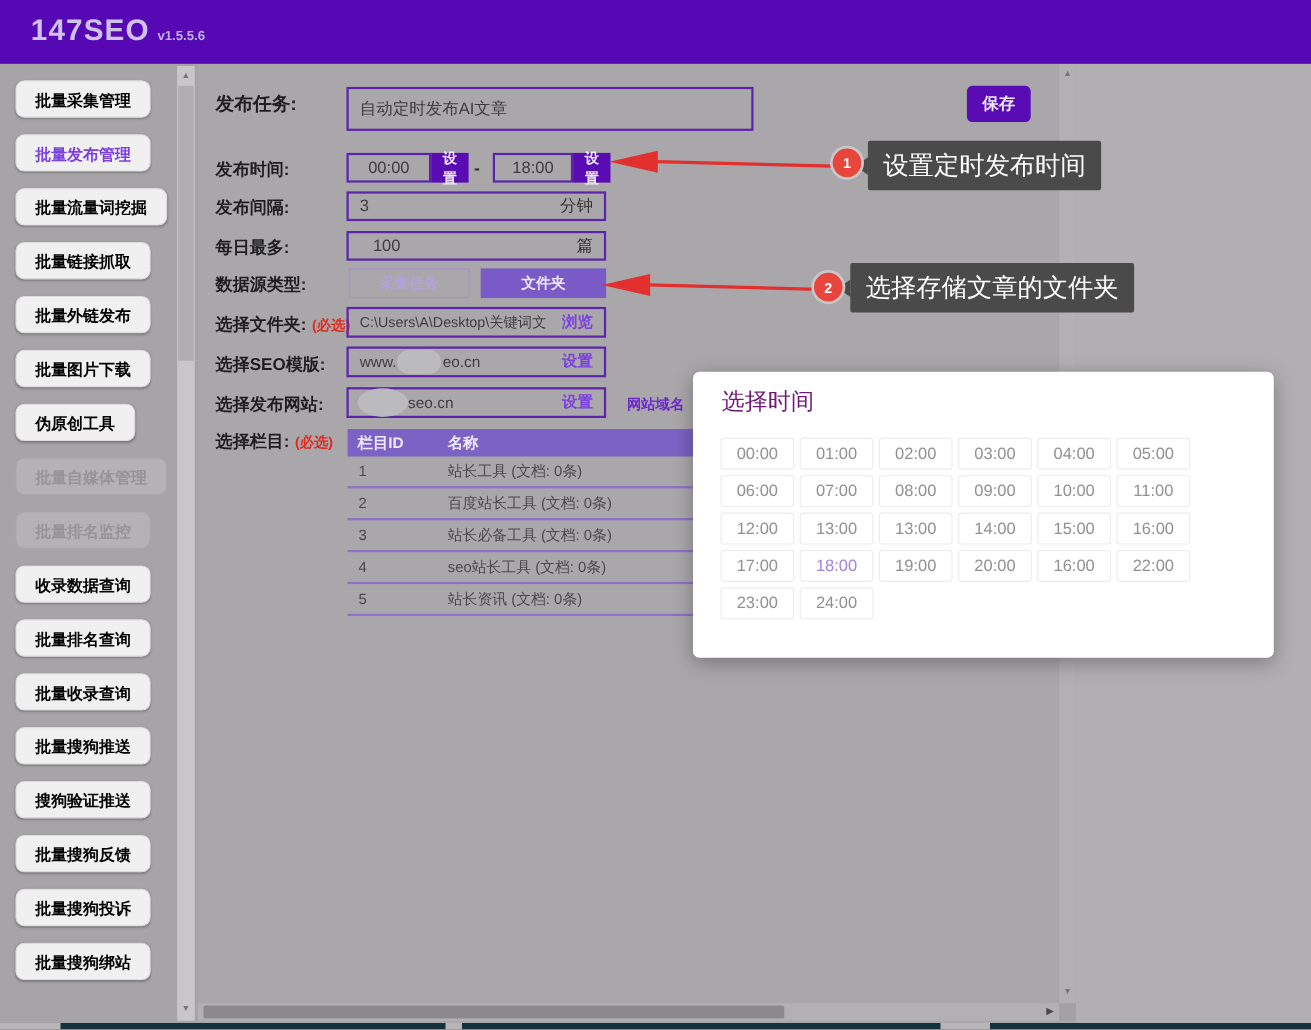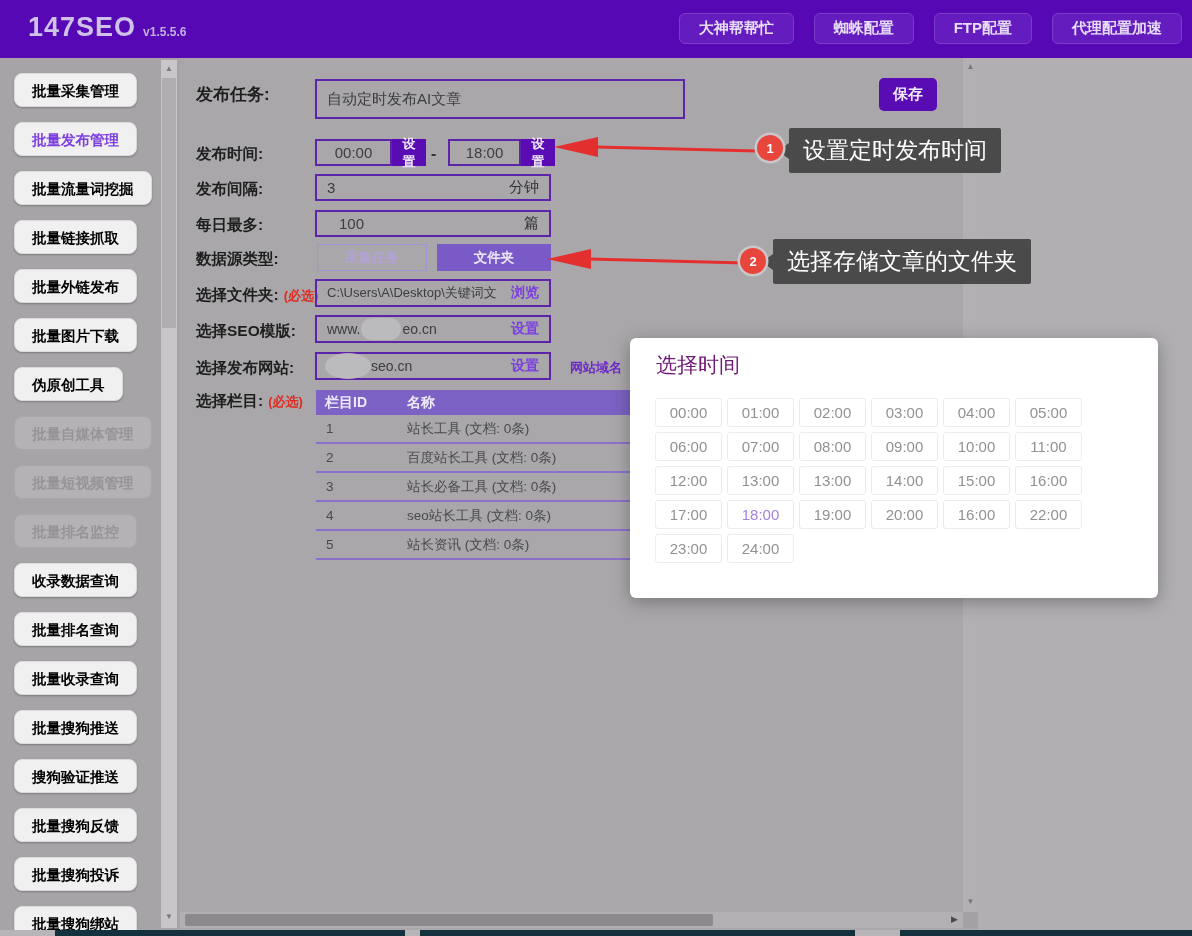--- a/index.html
+++ b/index.html
@@ -94,41 +94,33 @@
 </style>
 </head>
 <body>
 
 <div class="page">
 
   <div class="hdr">
     <div class="brand">
       <span>147SEO</span><span class="ver">v1.5.5.6</span>
     </div>
-    <div class="hnav">
-
-    <button class="nav-btn">大神帮帮忙</button>
-        <button class="nav-btn">蜘蛛配置</button>
-        <button class="nav-btn">FTP配置</button>
-        <button class="nav-btn">代理配置加速</button>
-      </div>
   </div>
 
   <div class="sidebg"></div>
   <div class="side-list">
 
   <button class="side-btn">批量采集管理</button>
       <button class="side-btn active">批量发布管理</button>
       <button class="side-btn">批量流量词挖掘</button>
       <button class="side-btn">批量链接抓取</button>
       <button class="side-btn">批量外链发布</button>
       <button class="side-btn">批量图片下载</button>
       <button class="side-btn">伪原创工具</button>
       <button class="side-btn disabled">批量自媒体管理</button>
-      <button class="side-btn disabled">批量短视频管理</button>
       <button class="side-btn disabled">批量排名监控</button>
       <button class="side-btn">收录数据查询</button>
       <button class="side-btn">批量排名查询</button>
       <button class="side-btn">批量收录查询</button>
       <button class="side-btn">批量搜狗推送</button>
       <button class="side-btn">搜狗验证推送</button>
       <button class="side-btn">批量搜狗反馈</button>
       <button class="side-btn">批量搜狗投诉</button>
       <button class="side-btn">批量搜狗绑站</button>
     </div>

